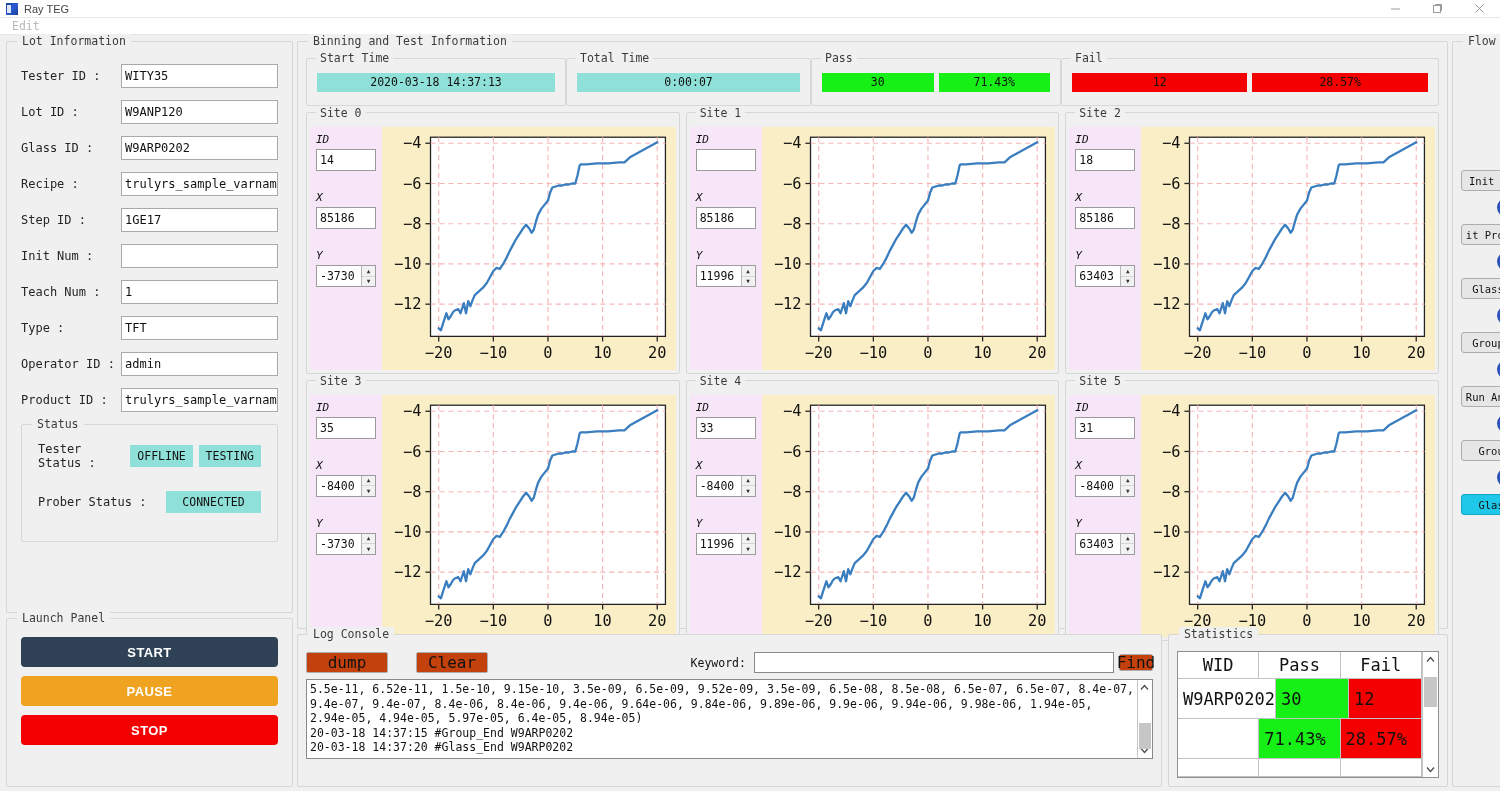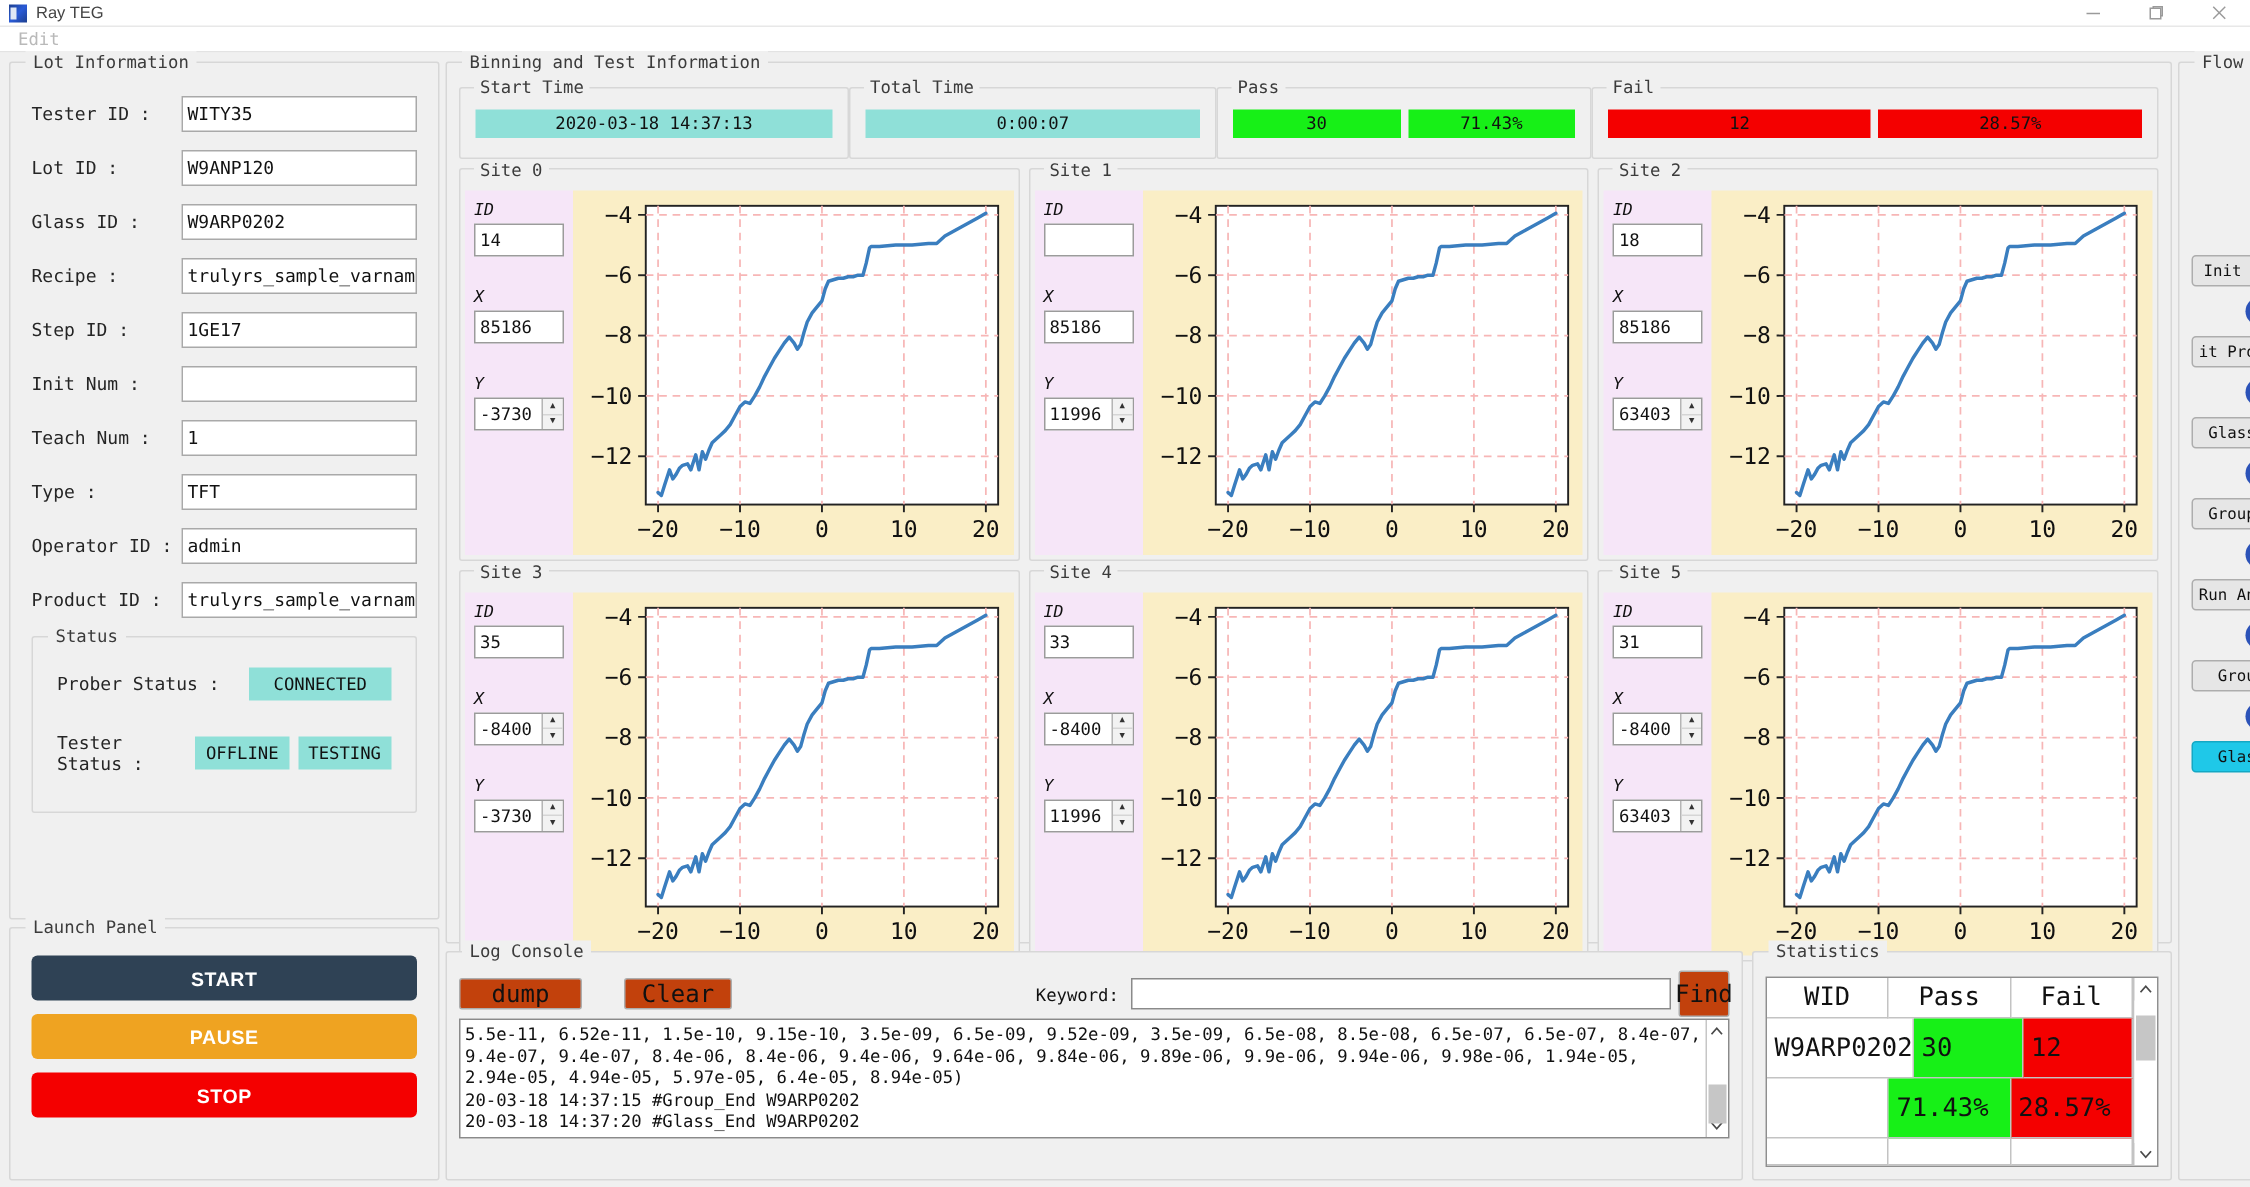--- a/index.html
+++ b/index.html
@@ -130,21 +130,21 @@
   .bottom { flex:1; display:flex; gap:6px; }
   .logcon { flex:1; padding:16px 8px 6px 8px; position:relative; }
   .log-tools { display:flex; align-items:center; height:23px; margin-bottom:5px; }
   .tool-btn { height:21px; border:1px solid #adadad; border-radius:2px;
     background:#c2410c; font-size:16px; color:#111; display:flex;
     align-items:center; justify-content:center; }
   .tb-dump { width:82px; }
   .tb-clear { width:72px; margin-left:28px; }
   .kw-label { margin-left:auto; font-size:11.5px; color:#111; margin-right:8px; }
   .kw-input { width:360px; height:21px; background:#fff; border:1px solid #8a8a8a; }
-  .find-btn { width:34px; height:31px; margin-left:5px; }
+  .find-btn { width:34px; height:17px; margin-left:5px; }
   .log-area { height:80px; background:#fff; border:1px solid #8a8a8a; display:flex; }
   .log-text { flex:1; padding:2px 3px; font-size:11.5px; color:#111; line-height:14.6px;
     font-family:"DejaVu Sans Mono",monospace; overflow:hidden; white-space:pre; }
   .log-sb { width:15px; border-left:1px solid #c6c6c6; background:#fff;
     display:flex; flex-direction:column; }
   .sb-arrow { height:15px; display:flex; align-items:center; justify-content:center;
     font-size:8px; color:#4a4a4a; }
   .sb-track { flex:1; position:relative; }
   .sb-thumb { position:absolute; left:1px; right:1px; top:28px; height:26px;
     background:#c6c6c6; }
@@ -241,28 +241,28 @@
         <div class="field-input">admin</div>
       </div>
       <div class="field-row">
         <div class="field-label">Product ID :</div>
         <div class="field-input">trulyrs_sample_varname</div>
       </div>
 
       <div class="gb status-gb">
         <div class="gb-title">Status</div>
         <div class="status-row">
-          <div class="status-label">Prober Status :</div>
-          <div class="chip wide">CONNECTED</div>
-        </div>
-        <div class="status-row">
           <div class="status-label">Tester Status :</div>
           <div class="chip">OFFLINE</div>
           <div class="chip-gap"></div>
           <div class="chip">TESTING</div>
+        </div>
+        <div class="status-row">
+          <div class="status-label">Prober Status :</div>
+          <div class="chip wide">CONNECTED</div>
         </div>
       </div>
     </div>
 
     <div class="gb launch">
       <div class="gb-title">Launch Panel</div>
       <div class="btn-big btn-start">START</div>
       <div class="btn-big btn-pause">PAUSE</div>
       <div class="btn-big btn-stop">STOP</div>
     </div>

